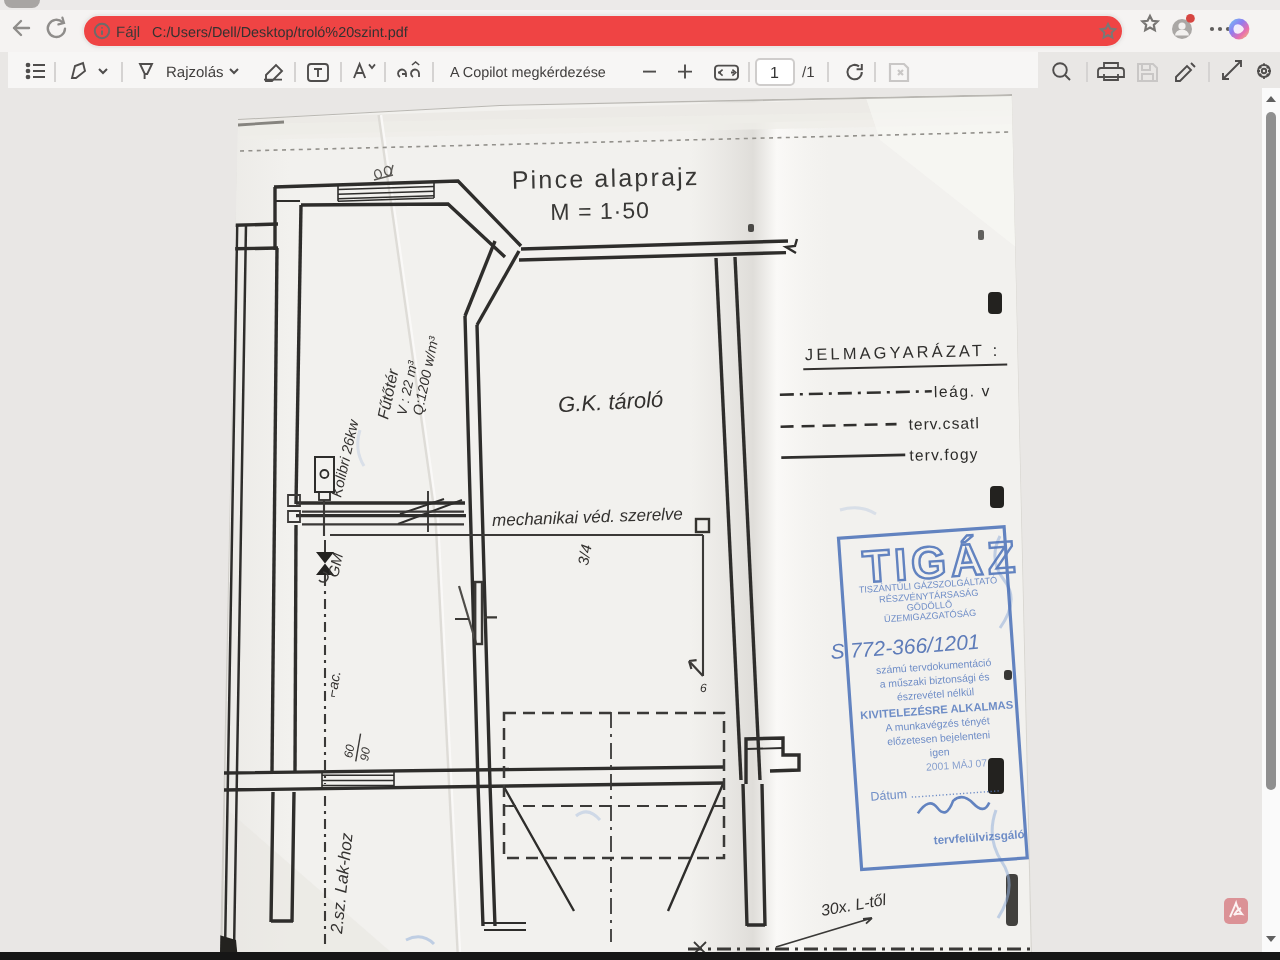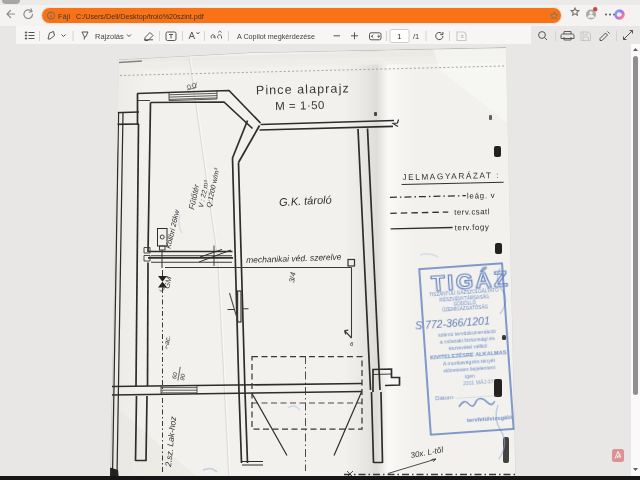--- a/index.html
+++ b/index.html
@@ -1,21 +1,21 @@
 <!DOCTYPE html>
 <html><head>
 <meta charset="utf-8">
 <style>
   html,body{margin:0;padding:0;width:640px;height:480px;overflow:hidden;
     font-family:"Liberation Sans",sans-serif;background:#e9e7e5;}
   #tabstrip{position:absolute;left:0;top:0;width:640px;height:5px;background:#eceae9;}
   #tab{position:absolute;left:2px;top:0;width:18px;height:4px;background:#a8a5a3;border-radius:0 0 4px 4px;}
   #row1{position:absolute;left:0;top:5px;width:640px;height:21px;background:#f5f3f2;}
-  #row2{position:absolute;left:16px;top:26px;width:515px;height:18px;background:#f7f6f5;border-bottom:1px solid #d8d6d5;}
-  #pill{position:absolute;left:41px;top:1.5px;width:519px;height:15px;background:#f97316;border:1px solid #eae8e7;border-radius:8.5px;box-shadow:0 0 2px rgba(0,0,0,.05);text-align:center;}
+  #row2{position:absolute;left:4px;top:26px;width:515px;height:18px;background:#f7f6f5;border-bottom:1px solid #d8d6d5;}
+  #pill{position:absolute;left:41px;top:1.5px;width:519px;height:15px;background:#ef4444;border:1px solid #eae8e7;border-radius:8.5px;box-shadow:0 0 2px rgba(0,0,0,.05);text-align:center;}
   #content{position:absolute;left:0;top:44px;width:640px;height:436px;background:#e9e7e5;}
   #planwrap{position:absolute;left:0;top:0;width:640px;height:480px;}
   #scrollbar{position:absolute;left:631px;top:44px;width:9px;height:432px;background:#fafafa;}
   #thumb{position:absolute;left:1.5px;top:12px;width:5.5px;height:339px;background:#8f8f8f;border-radius:3px;}
   #pdficon{position:absolute;left:612px;top:449px;width:12px;height:12.5px;background:#db9296;border-radius:2.5px;}
   #blackbar{position:absolute;left:0;top:476px;width:640px;height:4px;background:#161616;}
   svg text{font-family:"Liberation Sans",sans-serif;}
 </style>
 </head>
 <body>

